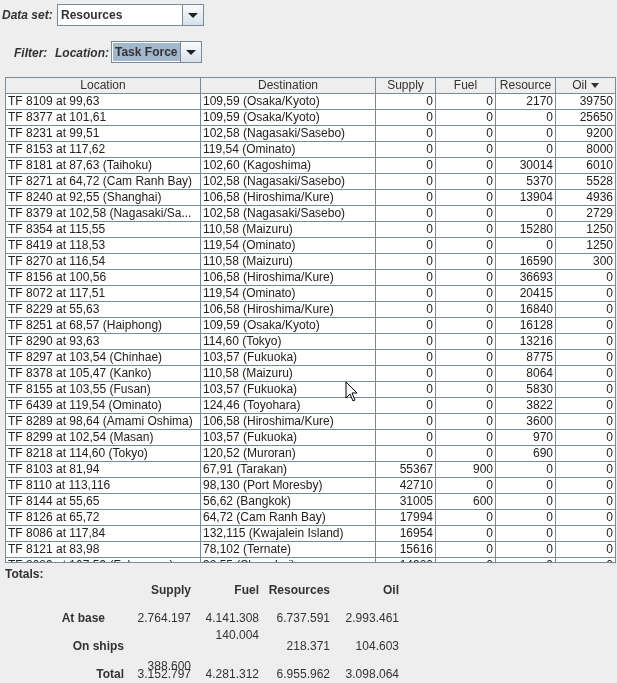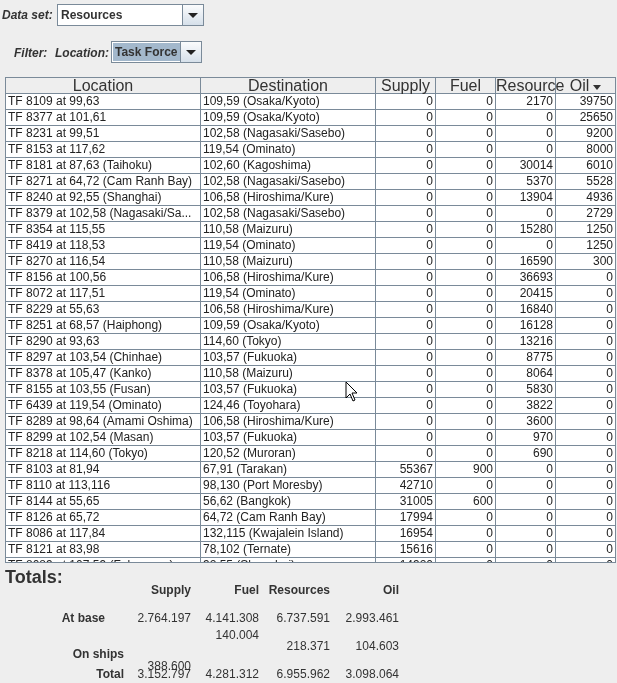--- a/index.html
+++ b/index.html
@@ -5,27 +5,27 @@
   html,body{margin:0;padding:0;}
   body{width:617px;height:683px;background:#eeeeee;font-family:"Liberation Sans","DejaVu Sans",sans-serif;font-size:12px;color:#333;position:relative;overflow:hidden;}
   .lbl{position:absolute;font-weight:bold;color:#333;font-size:12px;font-style:italic;}
   .combo{position:absolute;border:1px solid #7a8a99;background:#fff;height:22px;box-sizing:border-box;}
   .combo .val{position:absolute;left:3px;top:3px;font-weight:bold;color:#333;font-size:12px;}
   .combo .btn{position:absolute;right:0;top:0;width:20px;height:20px;border-left:1px solid #7a8a99;background:linear-gradient(#fbfcfd,#d6e0ea);}
   .combo .btn .arrow{position:absolute;left:5px;top:8px;width:0;height:0;border-left:5px solid transparent;border-right:5px solid transparent;border-top:5px solid #222;}
   .combo.sel .val-wrap{position:absolute;left:1px;top:1px;bottom:1px;right:21px;background:#a3b8cc;}
   .table{position:absolute;left:5px;top:77px;width:611px;height:486px;border:1px solid #7a8a99;background:#fff;overflow:hidden;box-sizing:border-box;}
   .thead{display:flex;height:15px;background:#eeeeee;border-bottom:1px solid #7a8a99;}
-  .th{box-sizing:border-box;border-right:1px solid #7a8a99;text-align:center;font-size:16px;line-height:15px;color:#333;position:relative;}
+  .th{box-sizing:border-box;border-right:1px solid #7a8a99;text-align:center;font-size:12px;line-height:15px;color:#333;position:relative;}
   .th .sort{display:inline-block;width:0;height:0;border-left:4px solid transparent;border-right:4px solid transparent;border-top:5px solid #333;margin-left:4px;vertical-align:1px;}
   .row{display:flex;height:16px;border-bottom:1px solid #7a8a99;box-sizing:border-box;}
   .td{box-sizing:border-box;border-right:1px solid #7a8a99;font-size:12px;line-height:15px;padding:0 2px;white-space:nowrap;overflow:hidden;color:#222;}
   .num{text-align:right;}
   .c0{width:195px;} .c1{width:175px;} .c2{width:60px;} .c3{width:60px;} .c4{width:60px;} .c5{width:59px;border-right:none;}
-  .totals-title{position:absolute;left:5px;top:567px;font-weight:bold;font-size:18px;}
+  .totals-title{position:absolute;left:5px;top:567px;font-weight:bold;font-size:12px;}
   .tot{position:absolute;font-size:12px;}
   .tot.b{font-weight:bold;}
   .cursor{position:absolute;left:345px;top:381px;}
 </style>
 </head>
 <body>
 
 <span class="lbl" style="left:2px;top:8px;">Data set:</span>
 <div class="combo" style="left:57px;top:4px;width:147px;">
   <span class="val">Resources</span>
@@ -301,21 +301,21 @@
 <div id="totals">
     <span class="tot b" style="top: 583px; right: 426px;">Supply</span>
     <span class="tot b" style="top: 583px; right: 358px;">Fuel</span>
     <span class="tot b" style="top: 583px; right: 287px;">Resources</span>
     <span class="tot b" style="top: 583px; right: 218px;">Oil</span>
     <span class="tot b" style="top: 611px; right: 512px;">At base</span>
     <span class="tot" style="top: 611px; right: 426px;">2.764.197</span>
     <span class="tot" style="top: 611px; right: 358px;">4.141.308</span>
     <span class="tot" style="top: 611px; right: 287px;">6.737.591</span>
     <span class="tot" style="top: 611px; right: 218px;">2.993.461</span>
-    <span class="tot b" style="top: 639px; right: 493px; margin-top: 8px;">On ships</span>
+    <span class="tot b" style="top: 639px; right: 493px;">On ships</span>
     <span class="tot" style="top: 639px; right: 426px; margin-top: 20px;">388.600</span>
     <span class="tot" style="top: 628px; right: 358px;">140.004</span>
     <span class="tot" style="top: 639px; right: 287px;">218.371</span>
     <span class="tot" style="top: 639px; right: 218px;">104.603</span>
     <span class="tot b" style="top: 667px; right: 493px;">Total</span>
     <span class="tot" style="top: 667px; right: 426px;">3.152.797</span>
     <span class="tot" style="top: 667px; right: 358px;">4.281.312</span>
     <span class="tot" style="top: 667px; right: 287px;">6.955.962</span>
     <span class="tot" style="top: 667px; right: 218px;">3.098.064</span>
   </div>

